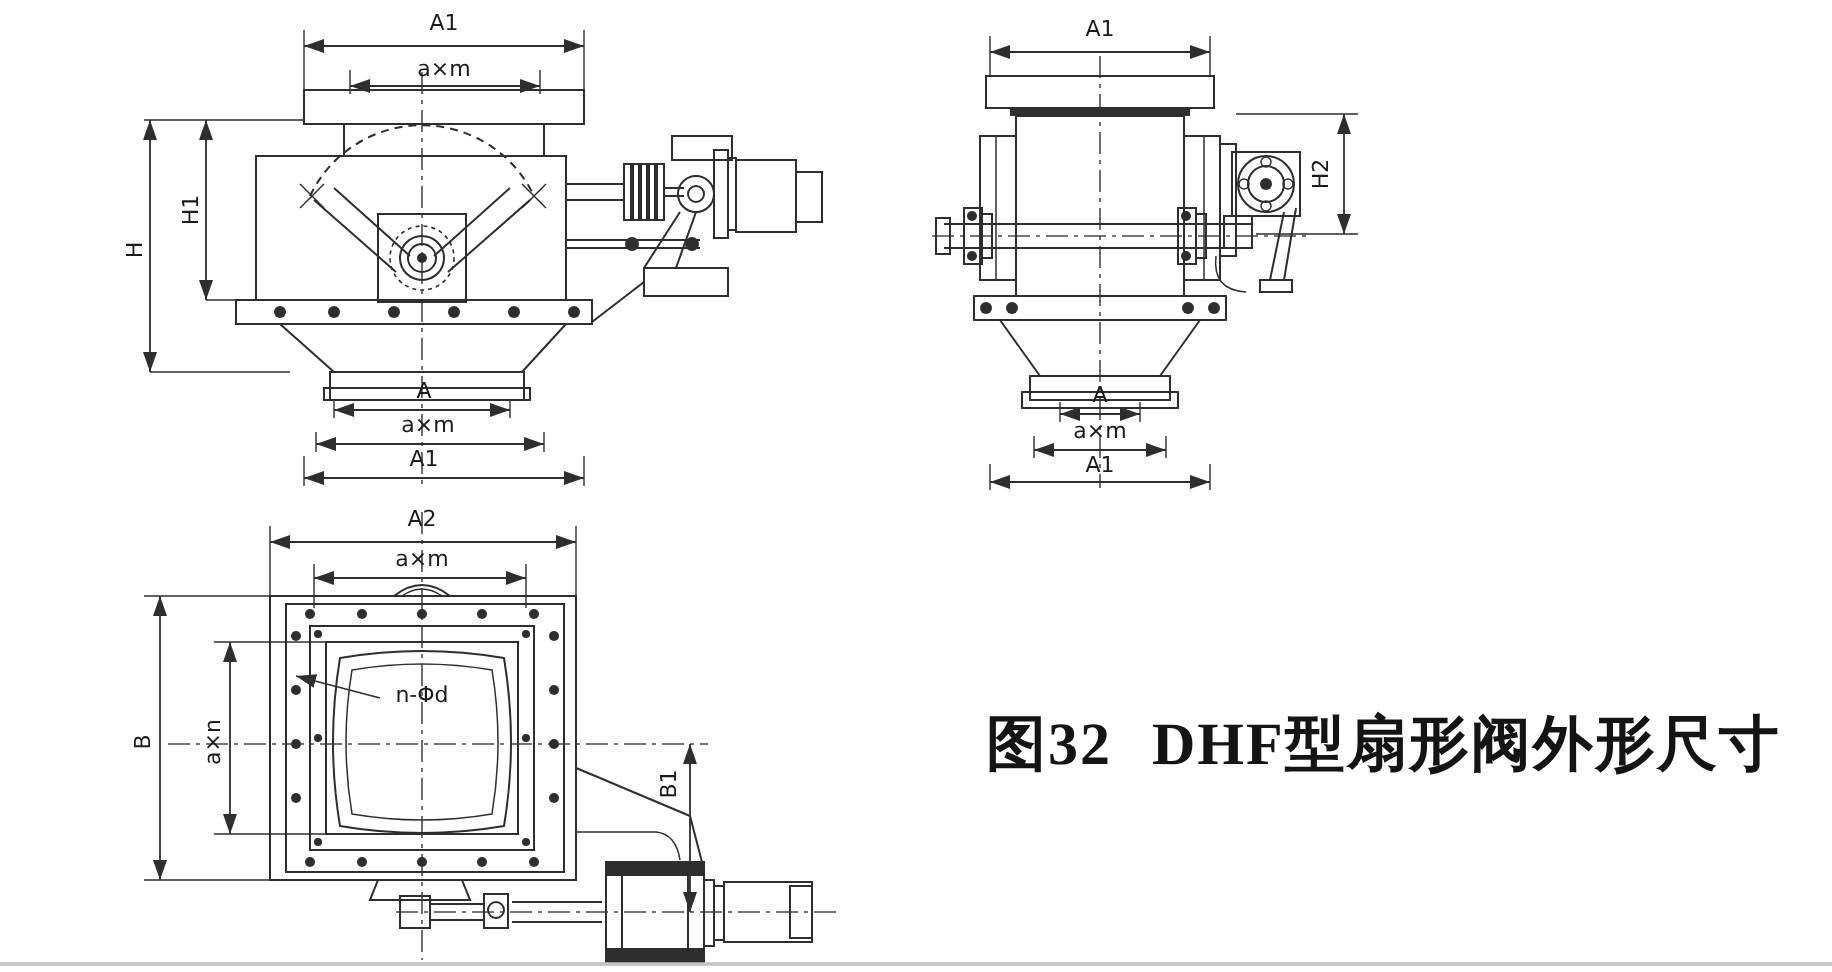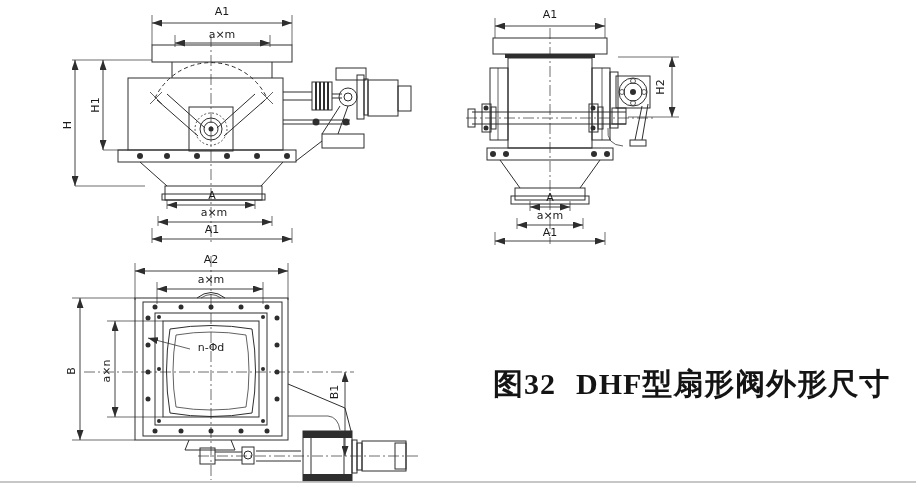--- a/index.html
+++ b/index.html
@@ -14,21 +14,21 @@
   .thin{stroke:#2e2e2e;stroke-width:.75;fill:none;}
   .thick{stroke:#2e2e2e;stroke-width:2;fill:none;}
   .fillb{fill:#2e2e2e;stroke:none;}
   .cl{stroke:#4a4a4a;stroke-width:.8;fill:none;stroke-dasharray:11 3 2 3;}
   .dash{stroke:#2e2e2e;stroke-width:1;fill:none;stroke-dasharray:4 3;}
   .dash2{stroke:#2e2e2e;stroke-width:.8;fill:none;stroke-dasharray:2 2;}
   .dim{stroke:#2e2e2e;stroke-width:.9;fill:none;}
   .ext{stroke:#2e2e2e;stroke-width:.7;fill:none;}
   text.lbl{font-family:"DejaVu Sans","Liberation Sans",sans-serif;font-size:11px;fill:#1b1b1b;}
   .caption{
-    position:absolute;left:493px;top:364px;width:410px;
+    position:absolute;left:493px;top:352px;width:410px;
     font-family:"Liberation Serif","DejaVu Serif",serif;
     font-weight:700;font-size:30px;color:#141414;letter-spacing:1px;
     white-space:nowrap;
   }
   .caption .gap{display:inline-block;width:20px;}
   .bottom-rule{position:absolute;left:0;top:481px;width:916px;height:2px;background:#b9b9b9;opacity:.8;}
 </style>
 </head>
 <body>
 

